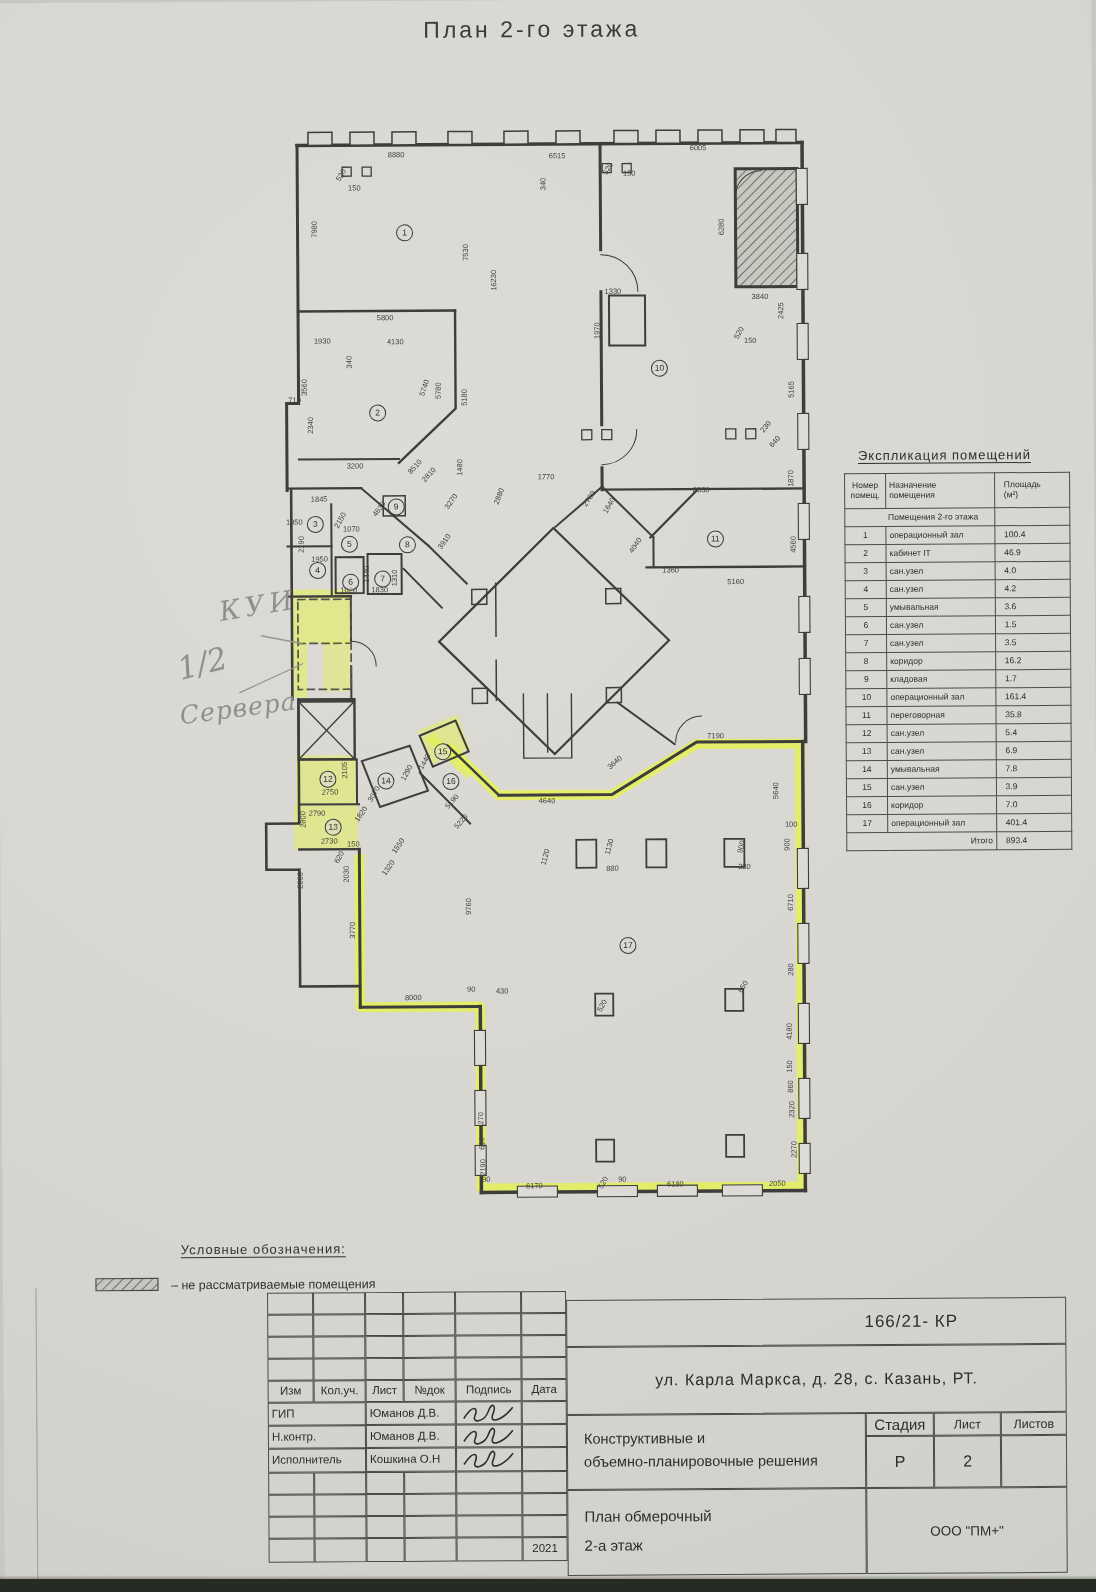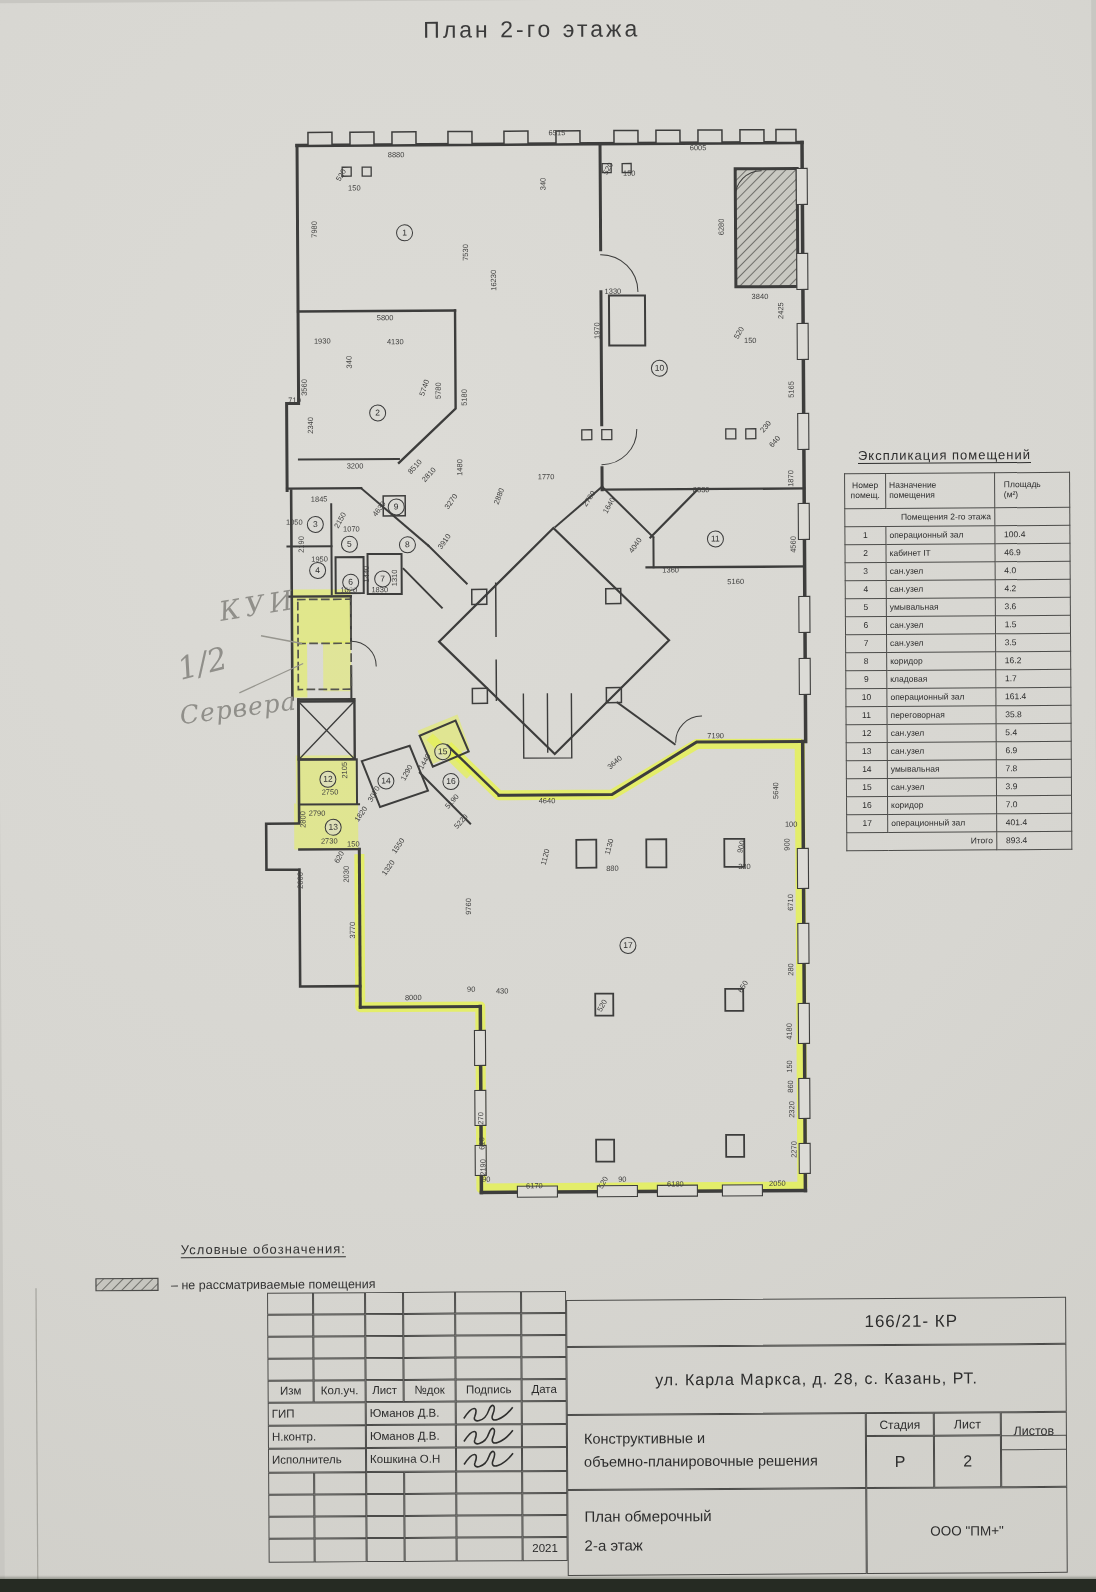--- a/index.html
+++ b/index.html
@@ -25,21 +25,21 @@
   
   .exp{position:absolute;left:846px;top:450px;width:226px;color:#2c2c2c;}
   .exp-title{font-size:13px;letter-spacing:1px;color:#2e2e2e;text-decoration:underline;text-underline-offset:3px;margin:0 0 10px 14px;white-space:nowrap;}
   table.exp-t{border-collapse:collapse;}
   .exp-t td,.exp-t th{border:1.1px solid #4c4c4a;font-size:8.5px;font-weight:normal;color:#2c2c2c;padding:1px 3px;line-height:1.15;}
   .exp-t th{height:32px;text-align:center;}
   .exp-t td{height:15px;}
   .exp-t .c-num{width:36px;text-align:center;}
   .exp-t .c-name{width:120px;text-align:left;}
   .exp-t .c-area{width:52px;text-align:left;padding-left:9px;}
-  .exp-t .group td{text-align:right;padding-left:30px;}
+  .exp-t .group td{text-align:center;padding-left:30px;}
   .exp-t .total td{text-align:right;}
   
   .legend-title{position:absolute;left:178px;top:1240px;font-size:13px;letter-spacing:1px;color:#333;
        text-decoration:underline;text-underline-offset:3px;white-space:nowrap;}
   .legend-item{position:absolute;left:168px;top:1276px;font-size:12.5px;color:#333;white-space:nowrap;}
   
   .tb-left{position:absolute;left:264px;top:1291px;width:300px;height:271px;display:grid;
        grid-template-columns:46px 52px 38px 52px 66px 45px;
        grid-template-rows:22px 22px 22px 22px 22px 23px 23px 24px 22px 22px 22px 24px;}
   .tb-left .cell{border:0.9px solid #4b4b49;font-size:11.5px;color:#2d2d2d;display:flex;align-items:center;
@@ -204,21 +204,21 @@
 
     <g>
       <rect x="93" y="1276" width="62" height="12" fill="url(#hatch)" stroke="#4b4b49" stroke-width="1.2"></rect>
     </g>
 
     <path d="M33,1285 V1578" stroke="#a5a49e" stroke-width="1.2" fill="none"></path>
   </svg>
 
   <div>
       <span class="dim" style="left: 400px; top: 154px; transform: translate(-50%, -50%) rotate(0deg);">8880</span>
-      <span class="dim" style="left: 561px; top: 133px; transform: translate(-50%, -50%) rotate(0deg);">6515</span>
+      <span class="dim" style="left: 561px; top: 156px; transform: translate(-50%, -50%) rotate(0deg);">6515</span>
       <span class="dim" style="left: 702px; top: 149px; transform: translate(-50%, -50%) rotate(0deg);">6005</span>
       <span class="dim" style="left: 345px; top: 174px; transform: translate(-50%, -50%) rotate(-60deg);">520</span>
       <span class="dim" style="left: 358px; top: 187px; transform: translate(-50%, -50%) rotate(0deg);">150</span>
       <span class="dim" style="left: 547px; top: 184px; transform: translate(-50%, -50%) rotate(-90deg);">340</span>
       <span class="dim" style="left: 612px; top: 169px; transform: translate(-50%, -50%) rotate(-60deg);">520</span>
       <span class="dim" style="left: 633px; top: 174px; transform: translate(-50%, -50%) rotate(0deg);">150</span>
       <span class="dim" style="left: 318px; top: 228px; transform: translate(-50%, -50%) rotate(-90deg);">7980</span>
       <span class="dim" style="left: 469px; top: 252px; transform: translate(-50%, -50%) rotate(-90deg);">7530</span>
       <span class="dim" style="left: 497px; top: 280px; transform: translate(-50%, -50%) rotate(-90deg);">16230</span>
       <span class="dim" style="left: 313px; top: 424px; transform: translate(-50%, -50%) rotate(-90deg);">2340</span>
@@ -543,23 +543,23 @@
 
   <div class="tb-cell" style="left:563px;top:1300px;width:500px;height:47px;display:flex;align-items:center;justify-content:center;padding-left:190px;font-size:17px;letter-spacing:1px;">166/21- КР</div>
 
   <div class="tb-cell" style="left:563px;top:1347px;width:500px;height:68px;display:flex;align-items:center;justify-content:center;font-size:16px;letter-spacing:1px;">ул. Карла Маркса, д. 28, с. Казань, РТ.</div>
 
   <div class="tb-cell" style="left:563px;top:1415px;width:299px;height:75px;padding:12px 0 0 16px;font-size:14.5px;line-height:1.6;">
     <div>Конструктивные и</div>
     <div>объемно-планировочные решения</div>
   </div>
 
-  <div class="tb-cell" style="left:862px;top:1415px;width:68px;height:23px;display:flex;align-items:center;justify-content:center;font-size:12px;">Стадия</div>
+  <div class="tb-cell" style="left:862px;top:1415px;width:68px;height:23px;display:flex;align-items:center;justify-content:center;font-size:15px;">Стадия</div>
   <div class="tb-cell" style="left:930px;top:1415px;width:67px;height:23px;display:flex;align-items:center;justify-content:center;font-size:12.5px;">Лист</div>
-  <div class="tb-cell" style="left:997px;top:1415px;width:66px;height:38px;display:flex;align-items:center;justify-content:center;font-size:12.5px;">Листов</div>
+  <div class="tb-cell" style="left:997px;top:1415px;width:66px;height:23px;display:flex;align-items:center;justify-content:center;font-size:12.5px;">Листов</div>
 
   <div class="tb-cell" style="left:862px;top:1438px;width:68px;height:52px;display:flex;align-items:center;justify-content:center;font-size:16px;">Р</div>
   <div class="tb-cell" style="left:930px;top:1438px;width:67px;height:52px;display:flex;align-items:center;justify-content:center;font-size:16px;">2</div>
   <div class="tb-cell" style="left:997px;top:1438px;width:66px;height:52px;display:flex;align-items:center;justify-content:center;font-size:16px;"></div>
 
   <div class="tb-cell" style="left:563px;top:1490px;width:299px;height:86px;padding:12px 0 0 16px;font-size:15px;line-height:1.9;">
     <div>План обмерочный</div>
     <div>2-а этаж</div>
   </div>
 

